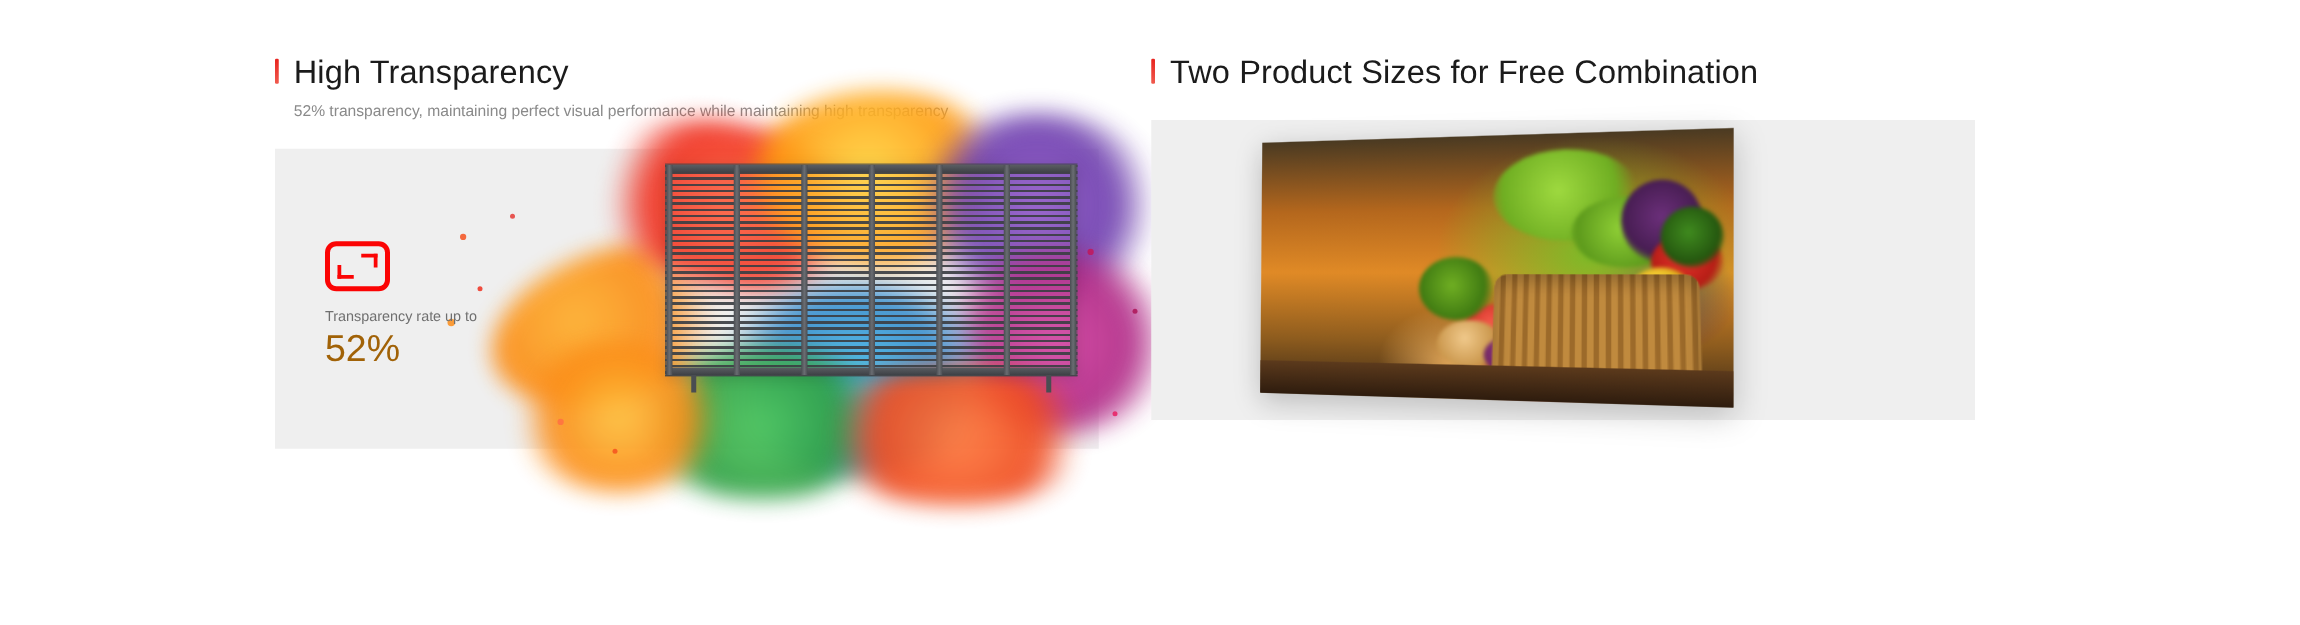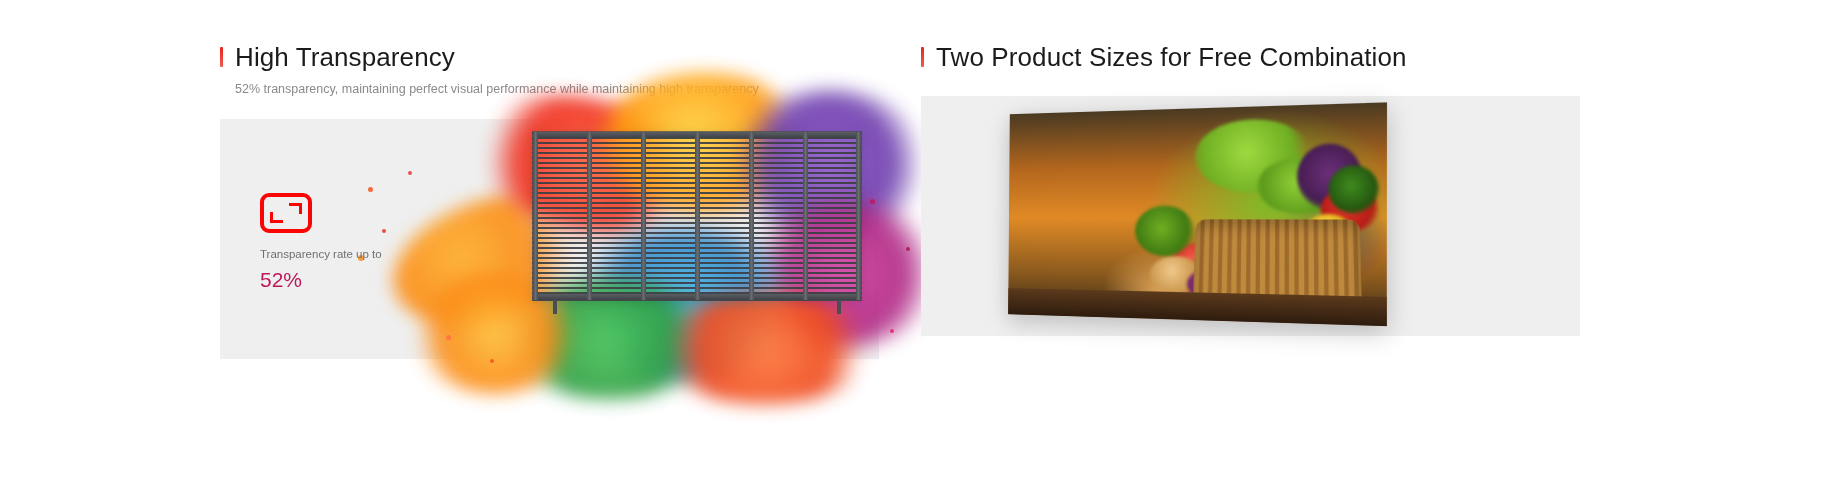--- a/index.html
+++ b/index.html
@@ -110,22 +110,22 @@
   }
   .badge-caption {
     margin-top: 14px;
     font-size: 11.5px;
     color: #6f6f6f;
     line-height: 14px;
     white-space: nowrap;
   }
   .badge-value {
     margin-top: 4px;
-    font-size: 21px;
-    color: #be185d;
+    font-size: 30px;
+    color: #a16207;
     line-height: 30px;
     font-weight: 400;
   }
 
   
   .splash-stage {
     position: absolute;
     left: 130px;
     top: -40px;
     width: 600px;

